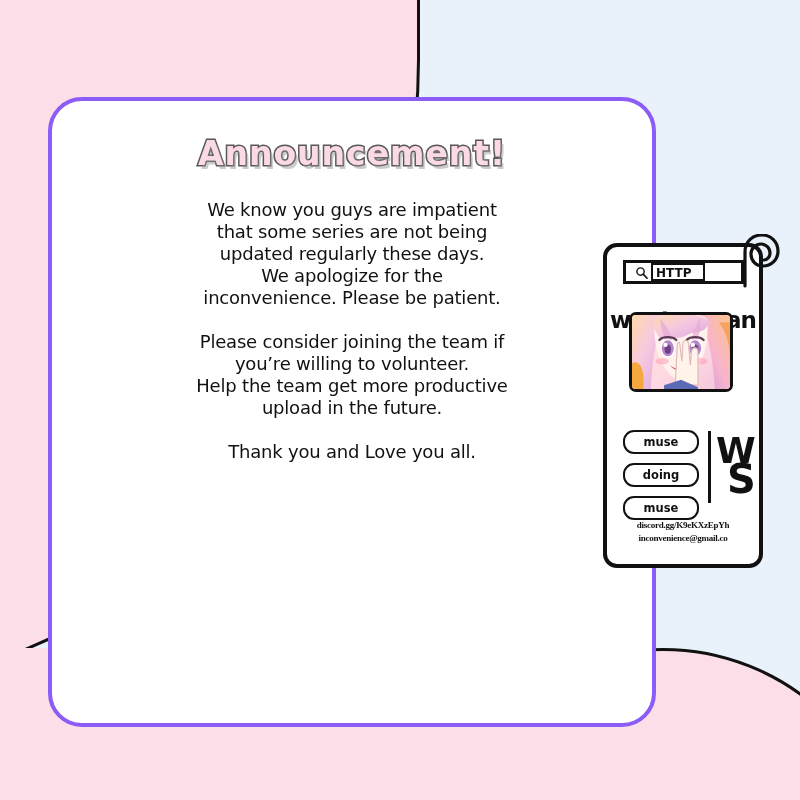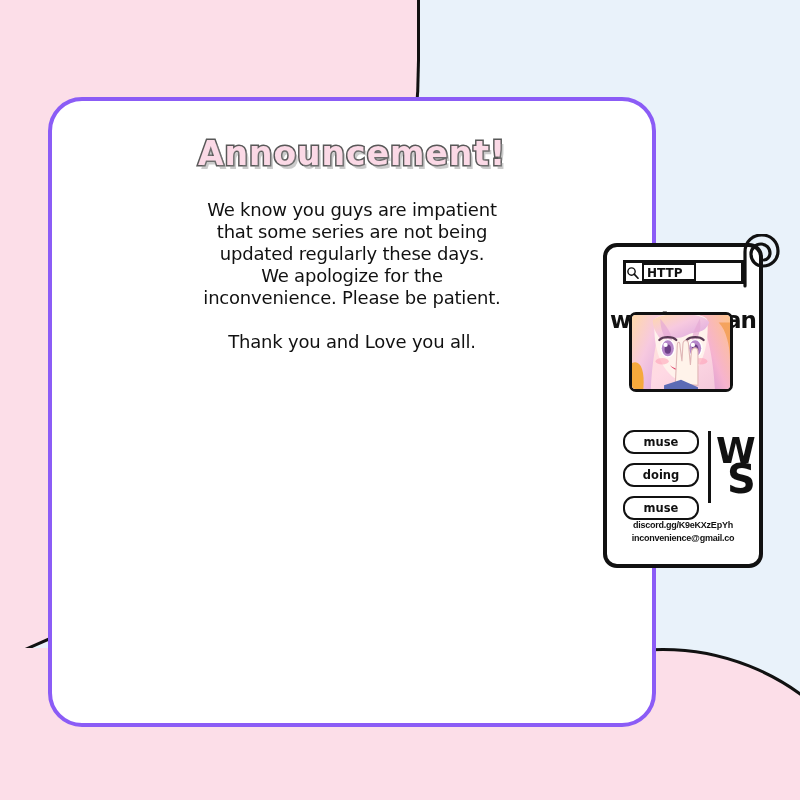--- a/index.html
+++ b/index.html
@@ -69,21 +69,21 @@
     position:absolute;left:603px;top:243px;width:160px;height:325px;
     background:#fff;border:4px solid #111;border-radius:14px;
     box-sizing:border-box;z-index:7;
   }
   .clip{
     position:absolute;left:741px;top:234px;width:46px;height:58px;z-index:9;
   }
   .searchbar{
     position:absolute;left:16px;top:13px;width:121px;height:24px;
     border:3px solid #111;box-sizing:border-box;
-    display:flex;align-items:center;gap:3px;padding-left:0;
+    display:flex;align-items:center;gap:3px;padding-left:9px;
     background:#fff;
   }
   .mag{width:13px;height:13px;flex:0 0 auto;}
   .httpbox{
     border:2.5px solid #111;box-sizing:border-box;
     font-family:"DejaVu Sans", sans-serif;font-weight:bold;font-size:12px;
     line-height:15px;padding:1px 12px 1px 3px;color:#111;background:#fff;
     height:18px;
   }
   .brand{
@@ -103,21 +103,21 @@
     display:flex;align-items:center;justify-content:center;
     font-family:"DejaVu Sans", sans-serif;font-size:11.5px;font-weight:bold;color:#111;
     background:#fff;
   }
   .divider{position:absolute;left:101px;top:184px;width:3px;height:72px;background:#111;}
   .ws{
     position:absolute;left:108px;top:182px;width:48px;height:76px;
   }
   .contact{
     position:absolute;left:0;right:0;top:272px;text-align:center;
-    font-family:Liberation Sans, sans-serif;font-size:9px;line-height:12.5px;
+    font-family:Liberation Serif, serif;font-size:9px;line-height:12.5px;
     color:#111;letter-spacing:-.25px;font-weight:600;
   }
 </style>
 </head>
 <body>
 
 <div id="stage">
 
   <div class="bg-blue"></div>
   <div class="bg-pink-left"></div>
@@ -128,20 +128,24 @@
   <div class="card">
 
     <div class="title">Announcement!</div>
 
     <div class="body-text">
       <p class="para">We know you guys are impatient
 that some series are not being
 updated regularly these days.
 We apologize for the
 inconvenience. Please be patient.</p>
+      <p class="para">Please consider joining the team if
+you’re willing to volunteer.
+Help the team get more productive
+upload in the future.</p>
       <p class="para">Thank you and Love you all.</p>
     </div>
   </div>
 
   <div class="mini">
 
     <div class="searchbar">
       <svg class="mag" viewBox="0 0 20 20">
         <circle cx="8.5" cy="8.5" r="5.6" fill="none" stroke="#111" stroke-width="2.2"></circle>
         <line x1="12.6" y1="12.6" x2="18.5" y2="18.8" stroke="#111" stroke-width="2.6" stroke-linecap="round"></line>

